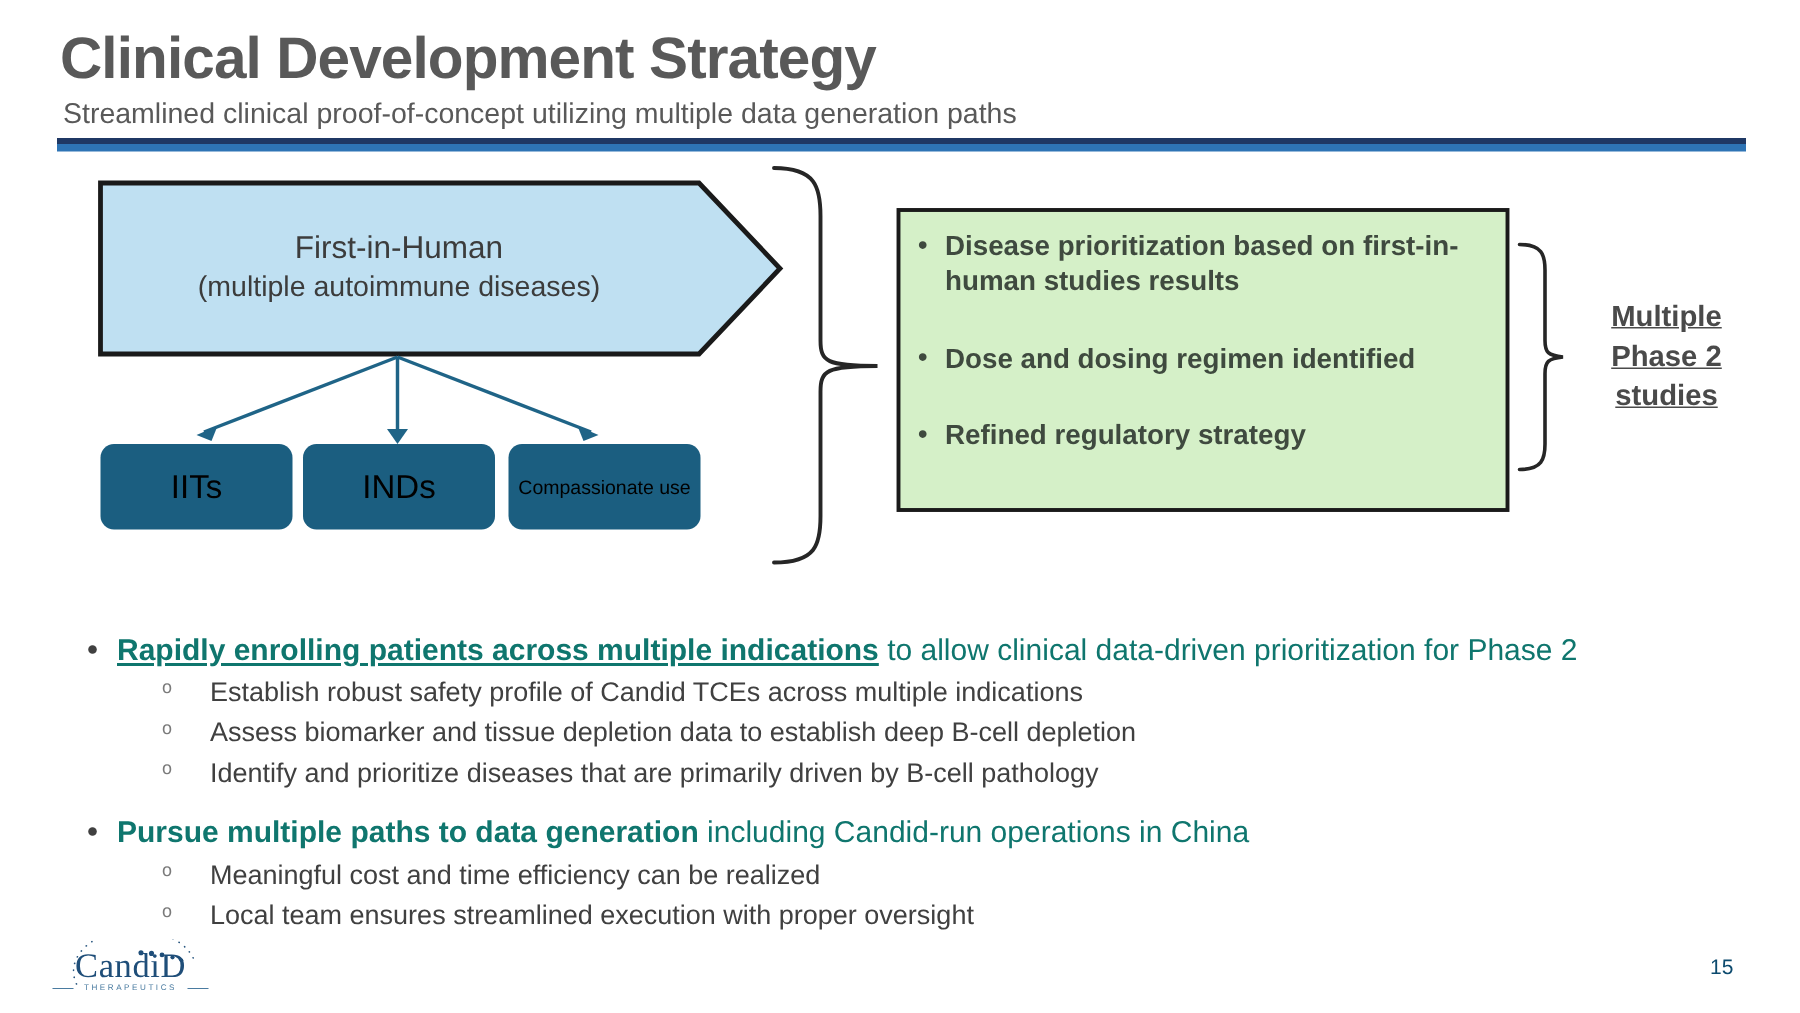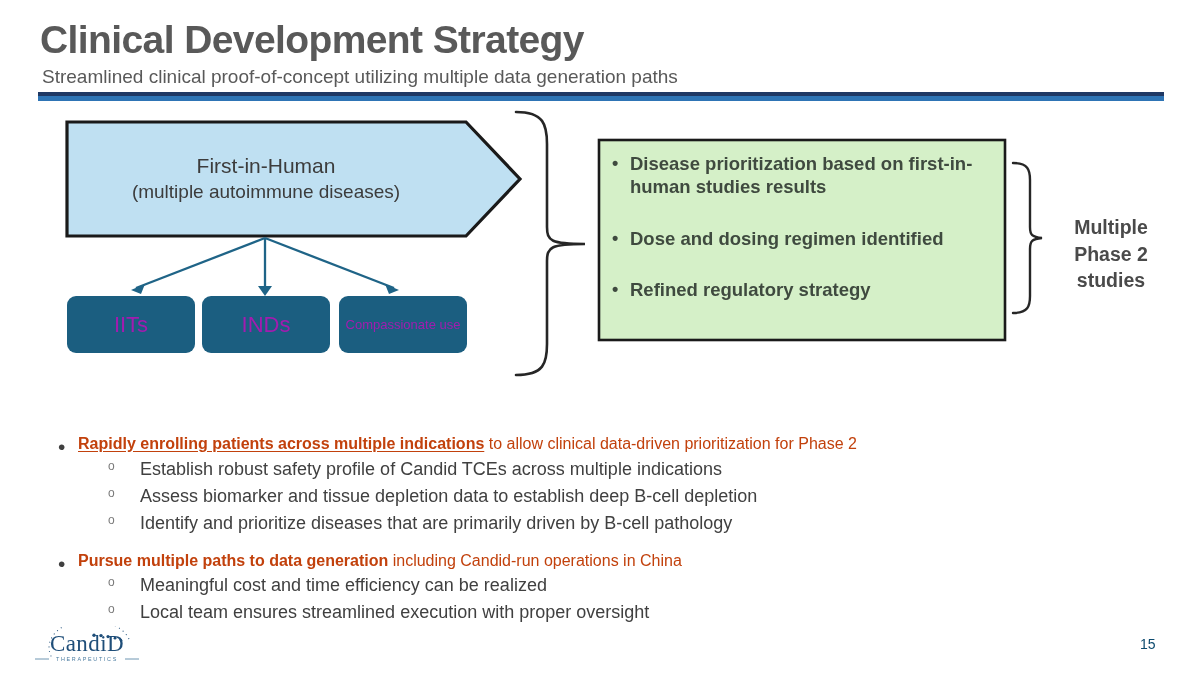--- a/index.html
+++ b/index.html
@@ -39,52 +39,52 @@
   }
   #fih-title {
     left: 66px; top: 154px; width: 400px;
     font-size: 21px; font-weight: normal;
   }
   #fih-sub {
     left: 66px; top: 181px; width: 400px;
     font-size: 19px;
   }
   .pill-label {
-    position: absolute; color: #a21caf; 
+    position: absolute; color: #000000; 
     display: flex; align-items: center; justify-content: center;
   }
   #pill-0 { left: 67px;  top: 296px; width: 128px; height: 57px; font-size: 22px; }
   #pill-1 { left: 202px; top: 296px; width: 128px; height: 57px; font-size: 22px; }
   #pill-2 { left: 339px; top: 296px; width: 128px; height: 57px; font-size: 13px; line-height: 1.35; }
 
   #green-list {
     position: absolute; left: 612px; top: 152px; width: 392px;
   }
   #green-list .gitem {
     display: flex; align-items: flex-start;
     font-size: 18.5px; font-weight: bold; color: #3f4a3f;
     margin-bottom: 28px; line-height: 1.27;
   }
   #green-list .gitem:last-child { margin-bottom: 0; }
   #green-list .gdot {
     flex: 0 0 auto; width: 18px; font-size: 18px; line-height: 1.27;
   }
 
   #multi-phase {
-    position: absolute; left: 1046px; top: 214px; width: 130px;
+    position: absolute; left: 1046px; top: 198px; width: 130px;
     font-size: 19.5px; font-weight: bold; color: #4a4a4a;
-    text-align: center; line-height: 1.36;
+    text-align: center; line-height: 1.36; text-decoration: underline;
   }
 
   
   #body { position: absolute; left: 56px; top: 420px; width: 1110px; }
   .l1 {
     position: relative; padding-left: 22px;
-    font-size: 16px; color: #c2410c; line-height: 1.42;
-    margin-top: 13px;
+    font-size: 20px; color: #0f766e; line-height: 1.42;
+    margin-top: 0;
   }
   .l1::before {
     content: "\2022"; position: absolute; left: 2px; top: -1px;
     font-size: 21px; color: #404040;
   }
   .l1 b { font-weight: bold; }
   .l1 b.ul { text-decoration: underline; text-underline-offset: 2px; }
   .l2 {
     position: relative; padding-left: 84px;
     font-size: 18px; color: #404040; line-height: 1.5;

